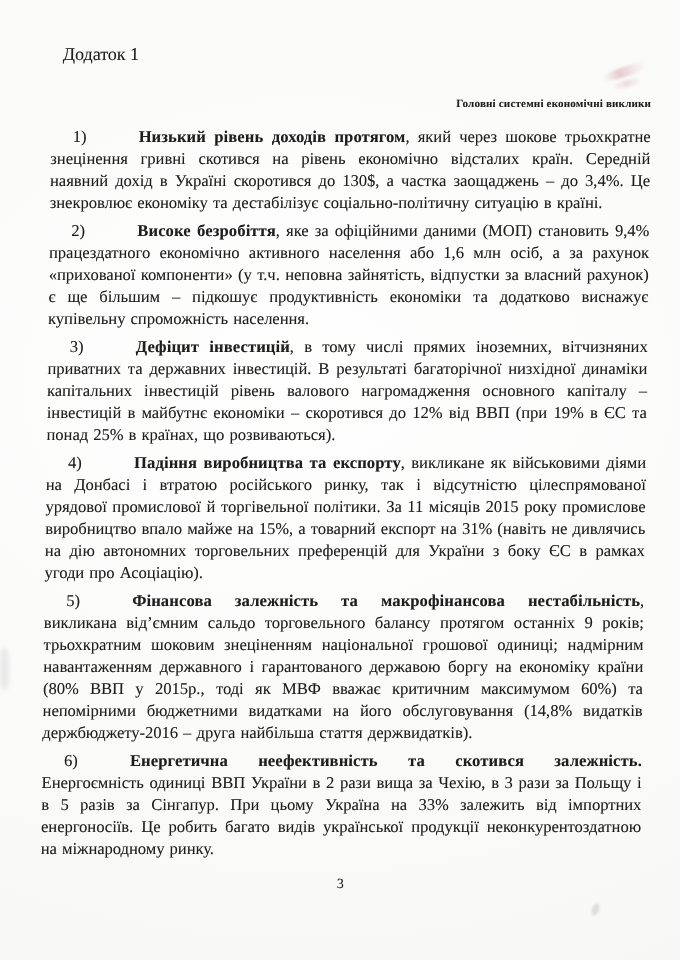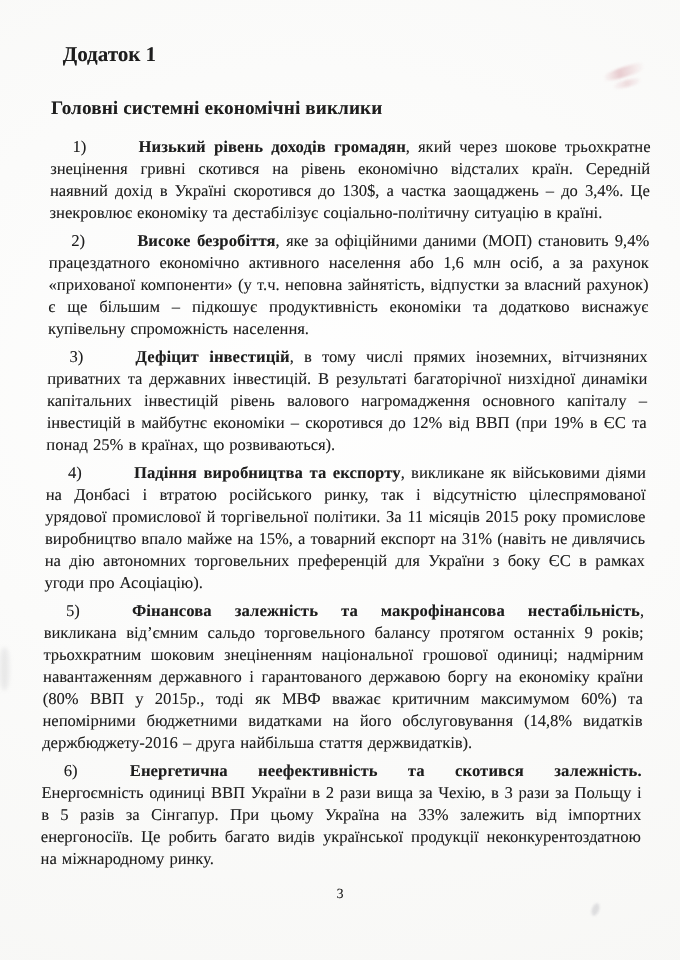--- a/index.html
+++ b/index.html
@@ -25,29 +25,29 @@
   .content {
     position: absolute;
     left: 52px;
     top: 44px;
     width: 600px;
     transform: skewX(-0.8deg);
     transform-origin: 0 0;
     text-shadow: 0 0 0.6px rgba(25,25,25,0.38);
   }
   .appendix {
-    font-weight: bold;
-    font-size: 21px;
+    font-weight: normal;
+    font-size: 18px;
     line-height: 20px;
     margin: 0 0 0 11px;
   }
   .doc-title {
     font-weight: bold;
-    font-size: 19px;
-    text-align: left;
+    font-size: 11px;
+    text-align: right;
     margin: 33px 0 17px 0;
     letter-spacing: 0.2px;
   }
   .para {
     margin: 0 0 6px 0;
     font-size: 16.5px;
     line-height: 22px;
     text-align: justify;
     text-indent: 22px;
     word-spacing: 1px;
@@ -116,21 +116,21 @@
 <body>
 
 <div class="page">
 
   <div class="content">
 
     <div class="appendix">Додаток 1</div>
 
     <div class="doc-title">Головні системні економічні виклики</div>
 
-    <p class="para"><span class="pnum">1)</span><span class="plead">Низький рівень доходів громадян</span><span>, який через шокове трьохкратне знецінення гривні скотився на рівень економічно відсталих країн. Середній наявний дохід в Україні скоротився до 130$, а частка заощаджень – до 3,4%. Це знекровлює економіку та дестабілізує соціально-політичну ситуацію в країні.</span></p>
+    <p class="para"><span class="pnum">1)</span><span class="plead">Низький рівень доходів протягом</span><span>, який через шокове трьохкратне знецінення гривні скотився на рівень економічно відсталих країн. Середній наявний дохід в Україні скоротився до 130$, а частка заощаджень – до 3,4%. Це знекровлює економіку та дестабілізує соціально-політичну ситуацію в країні.</span></p>
 
     <p class="para"><span class="pnum">2)</span><span class="plead">Високе безробіття</span><span>, яке за офіційними даними (МОП) становить 9,4% працездатного економічно активного населення або 1,6 млн осіб, а за рахунок «прихованої компоненти» (у т.ч. неповна зайнятість, відпустки за власний рахунок) є ще більшим – підкошує продуктивність економіки та додатково виснажує купівельну спроможність населення.</span></p>
 
     <p class="para"><span class="pnum">3)</span><span class="plead">Дефіцит інвестицій</span><span>, в тому числі прямих іноземних, вітчизняних приватних та державних інвестицій. В результаті багаторічної низхідної динаміки капітальних інвестицій рівень валового нагромадження основного капіталу – інвестицій в майбутнє економіки – скоротився до 12% від ВВП (при 19% в ЄС та понад 25% в країнах, що розвиваються).</span></p>
 
     <p class="para"><span class="pnum">4)</span><span class="plead">Падіння виробництва та експорту</span><span>, викликане як військовими діями на Донбасі і втратою російського ринку, так і відсутністю цілеспрямованої урядової промислової й торгівельної політики. За 11 місяців 2015 року промислове виробництво впало майже на 15%, а товарний експорт на 31% (навіть не дивлячись на дію автономних торговельних преференцій для України з боку ЄС в рамках угоди про Асоціацію).</span></p>
 
     <p class="para"><span class="pnum">5)</span><span class="plead">Фінансова залежність та макрофінансова нестабільність</span><span>, викликана від’ємним сальдо торговельного балансу протягом останніх 9 років; трьохкратним шоковим знеціненням національної грошової одиниці; надмірним навантаженням державного і гарантованого державою боргу на економіку країни (80% ВВП у 2015р., тоді як МВФ вважає критичним максимумом 60%) та непомірними бюджетними видатками на його обслуговування (14,8% видатків держбюджету-2016 – друга найбільша стаття держвидатків).</span></p>
 
     <p class="para"><span class="pnum">6)</span><span class="plead">Енергетична неефективність та скотився залежність.</span><span> Енергоємність одиниці ВВП України в 2 рази вища за Чехію, в 3 рази за Польщу і в 5 разів за Сінгапур. При цьому Україна на 33% залежить від імпортних енергоносіїв. Це робить багато видів української продукції неконкурентоздатною на міжнародному ринку.</span></p>

